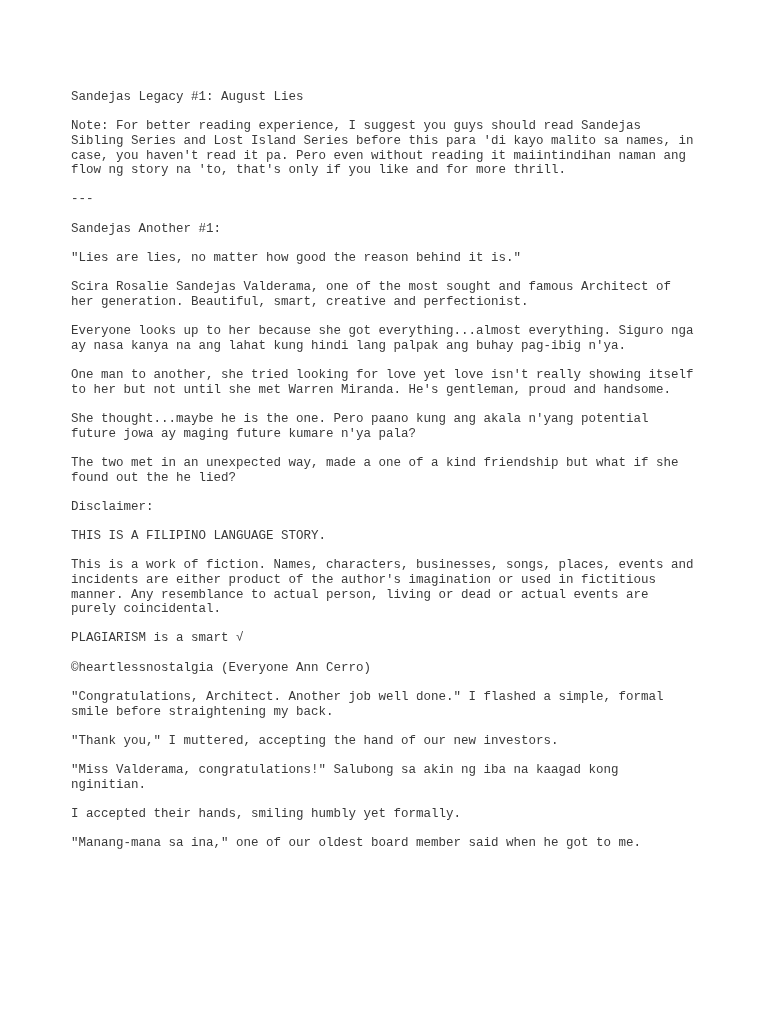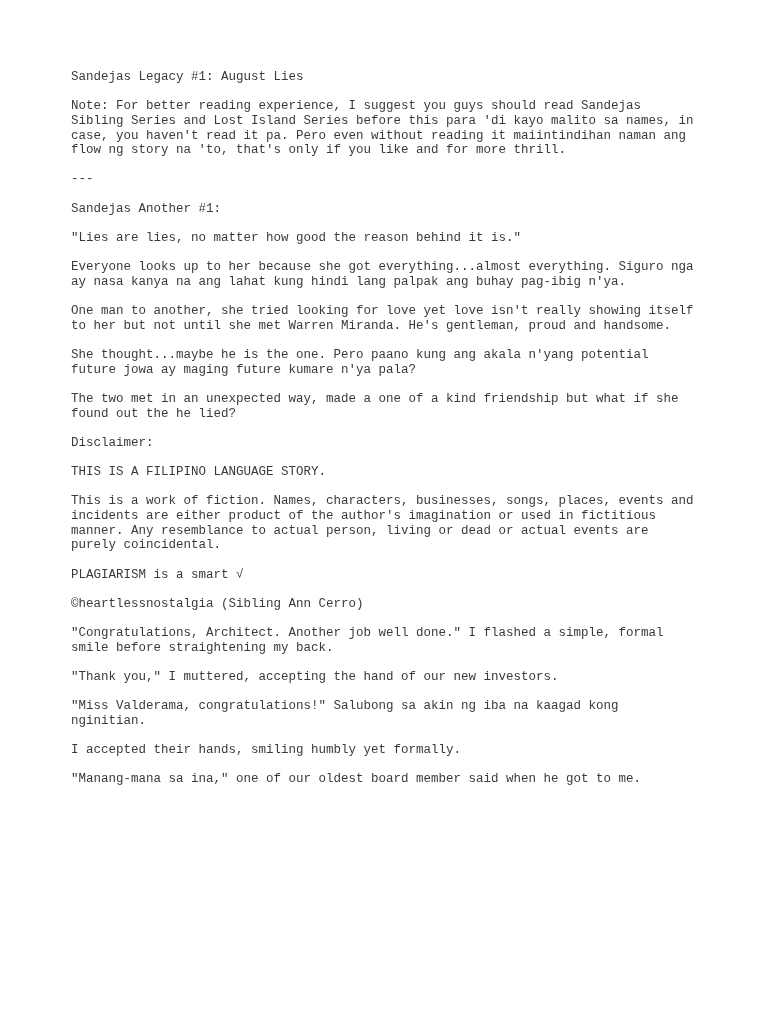--- a/index.html
+++ b/index.html
@@ -5,21 +5,21 @@
   html, body {
     margin: 0;
     padding: 0;
     background: #ffffff;
   }
   .page {
     box-sizing: border-box;
     width: 768px;
     height: 1024px;
     background: #ffffff;
-    padding: 70px 65px 0 71px;
+    padding: 90px 65px 0 71px;
     overflow: hidden;
   }
   .para {
     margin: 0 0 14.6px 0;
     font-family: "Liberation Mono", "DejaVu Sans Mono", monospace;
     font-size: 12.5px;
     line-height: 14.65px;
     color: #3a3a3a;
     white-space: pre-wrap;
     word-break: normal;
@@ -34,36 +34,38 @@
 <div class="page">
   <div>
       <p class="para">Sandejas Legacy #1: August Lies</p>
       <p class="para">Note: For better reading experience, I suggest you guys should read Sandejas
 Sibling Series and Lost Island Series before this para 'di kayo malito sa names, in
 case, you haven't read it pa. Pero even without reading it maiintindihan naman ang
 flow ng story na 'to, that's only if you like and for more thrill.</p>
       <p class="para">---</p>
       <p class="para">Sandejas Another #1:</p>
       <p class="para">"Lies are lies, no matter how good the reason behind it is."</p>
+      <p class="para">Scira Rosalie Sandejas Valderama, one of the most sought and famous Architect of
+her generation. Beautiful, smart, creative and perfectionist.</p>
       <p class="para">Everyone looks up to her because she got everything...almost everything. Siguro nga
 ay nasa kanya na ang lahat kung hindi lang palpak ang buhay pag-ibig n'ya.</p>
       <p class="para">One man to another, she tried looking for love yet love isn't really showing itself
 to her but not until she met Warren Miranda. He's gentleman, proud and handsome.</p>
       <p class="para">She thought...maybe he is the one. Pero paano kung ang akala n'yang potential
 future jowa ay maging future kumare n'ya pala?</p>
       <p class="para">The two met in an unexpected way, made a one of a kind friendship but what if she
 found out the he lied?</p>
       <p class="para">Disclaimer:</p>
       <p class="para">THIS IS A FILIPINO LANGUAGE STORY.</p>
       <p class="para">This is a work of fiction. Names, characters, businesses, songs, places, events and
 incidents are either product of the author's imagination or used in fictitious
 manner. Any resemblance to actual person, living or dead or actual events are
 purely coincidental.</p>
       <p class="para">PLAGIARISM is a smart √</p>
-      <p class="para">©heartlessnostalgia (Sibling Ann Cerro)</p>
+      <p class="para">©heartlessnostalgia (Everyone Ann Cerro)</p>
       <p class="para">"Congratulations, Architect. Another job well done." I flashed a simple, formal
 smile before straightening my back.</p>
       <p class="para">"Thank you," I muttered, accepting the hand of our new investors.</p>
       <p class="para">"Miss Valderama, congratulations!" Salubong sa akin ng iba na kaagad kong
 nginitian.</p>
       <p class="para">I accepted their hands, smiling humbly yet formally.</p>
       <p class="para">"Manang-mana sa ina," one of our oldest board member said when he got to me.</p>
     </div>
 </div>
 

